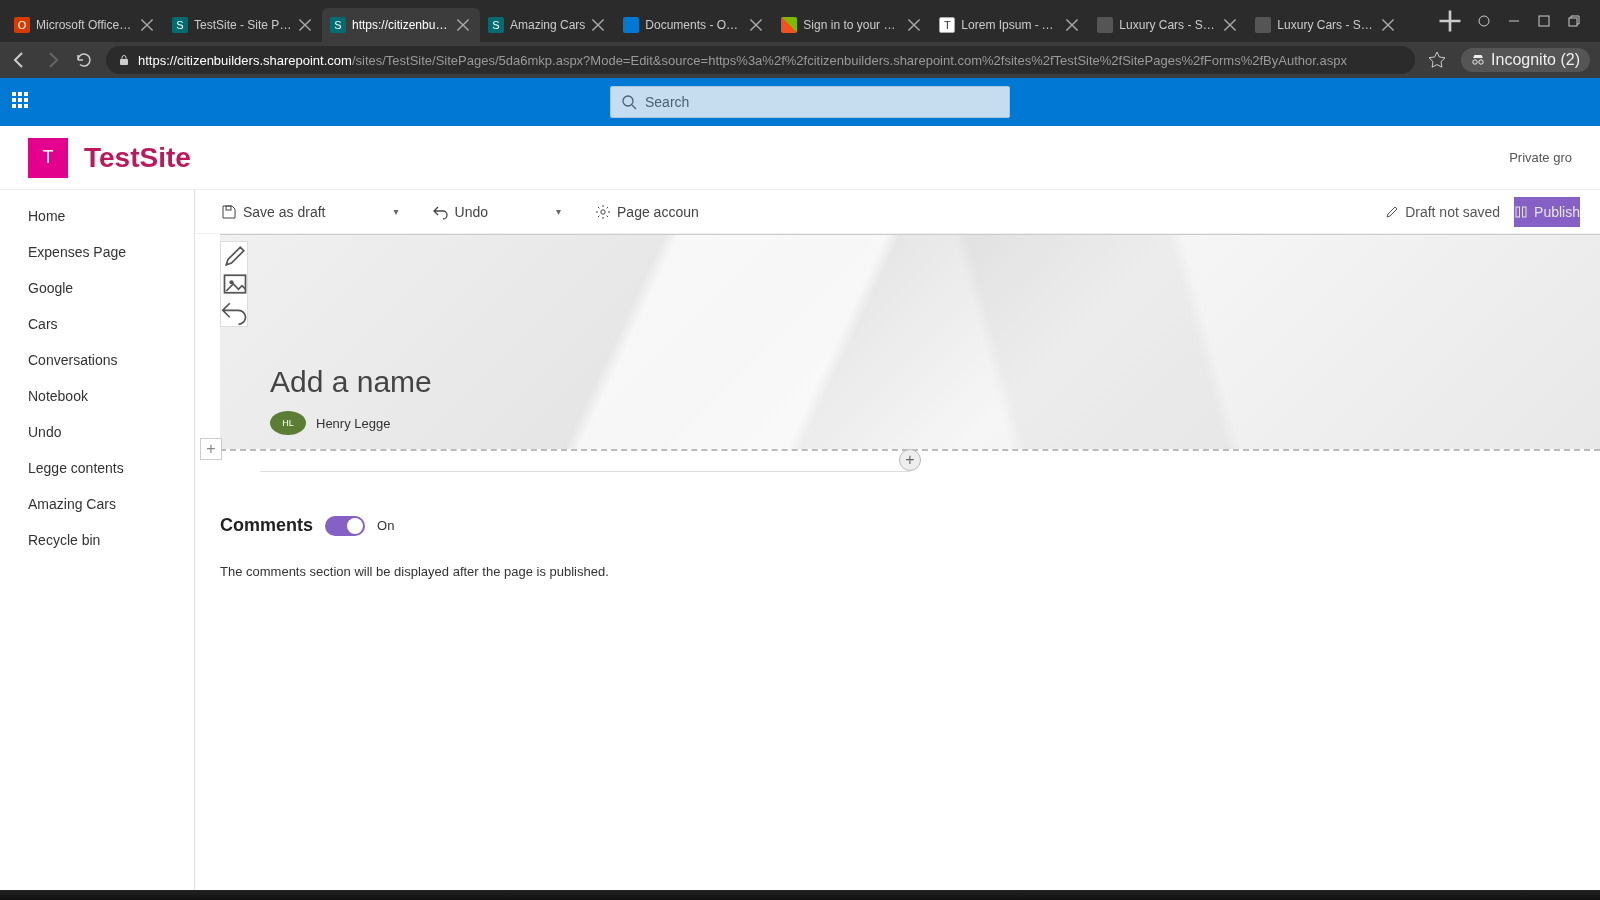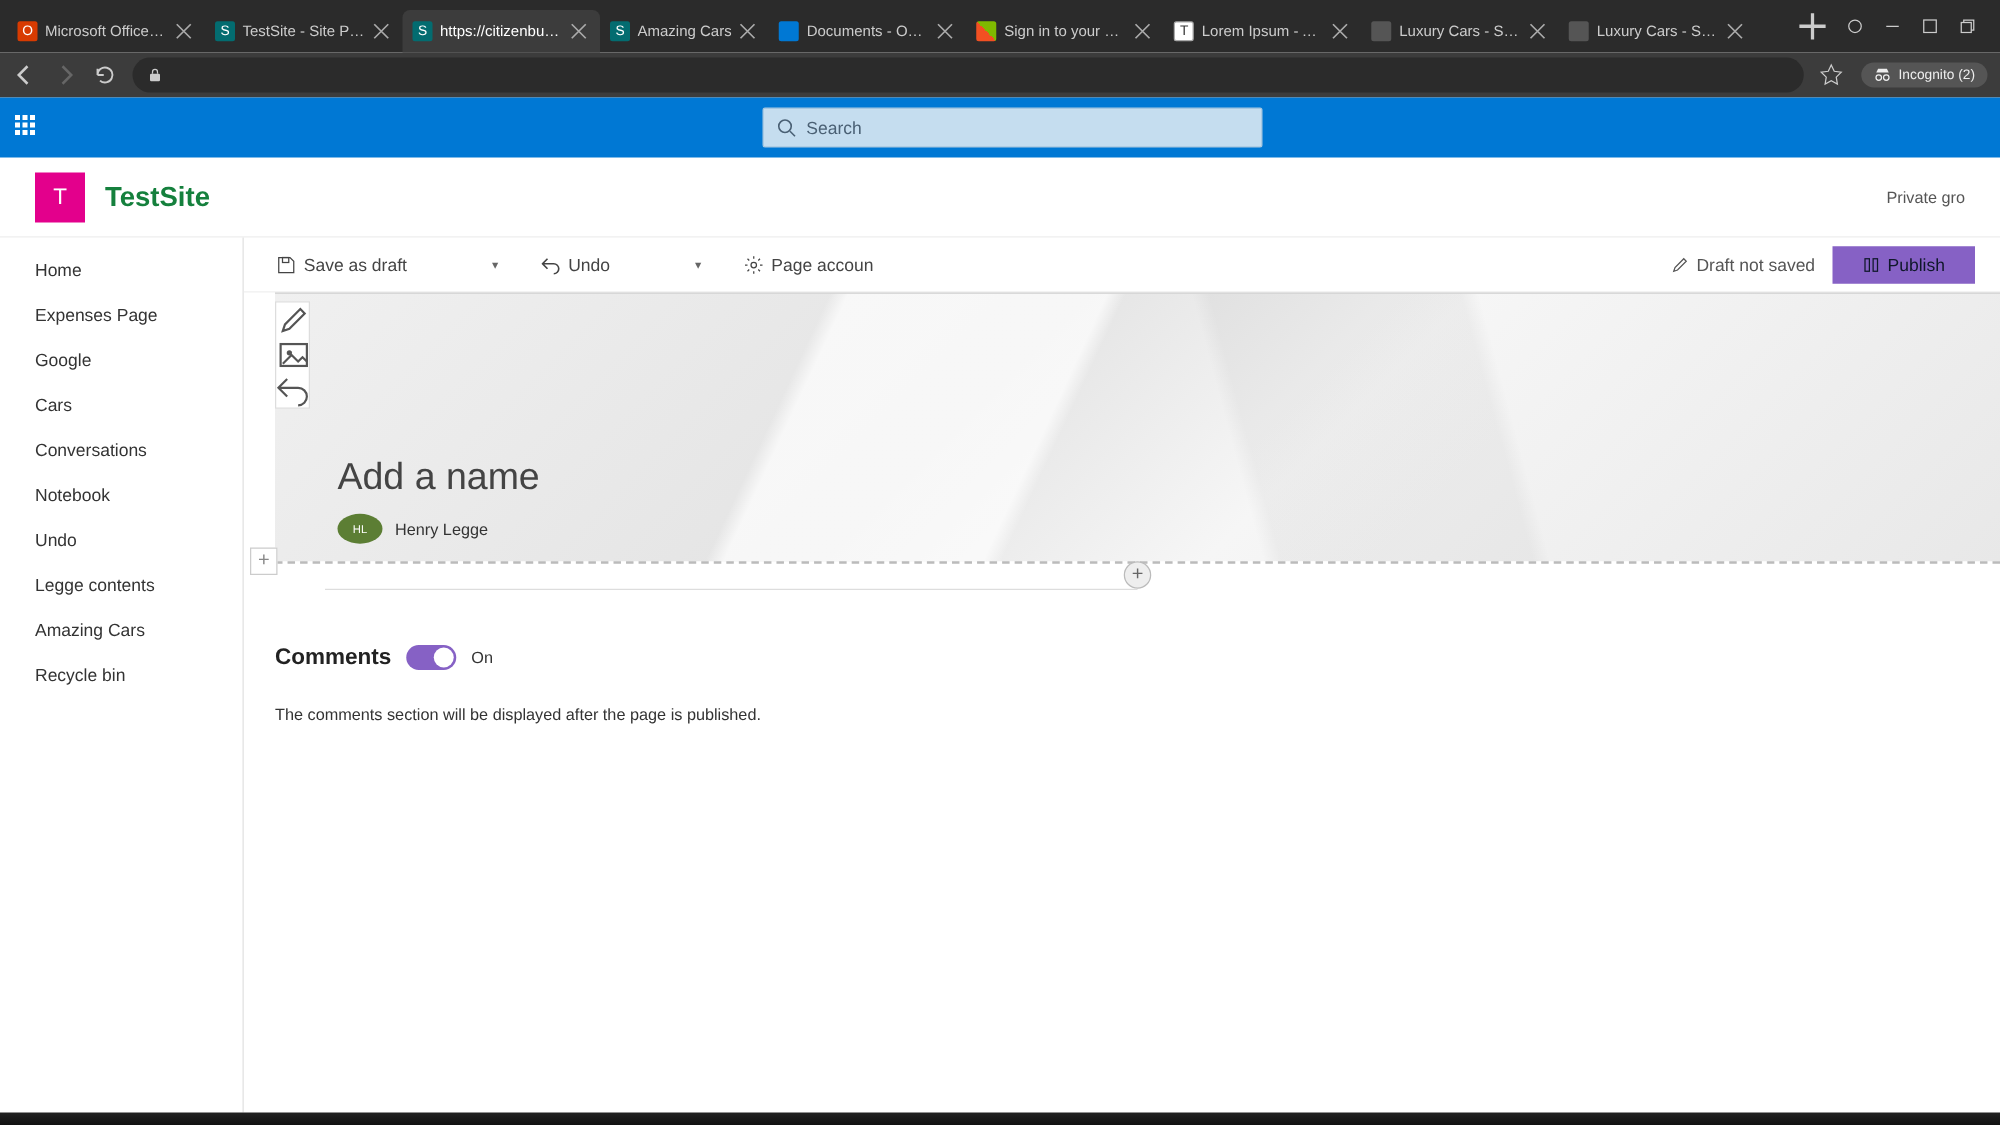--- a/index.html
+++ b/index.html
@@ -19,47 +19,47 @@
 
 .addr-bar { background:#3c3c3c; height:36px; display:flex; align-items:center; padding:0 10px; gap:12px; }
 .nav-btn { width:20px; height:20px; color:#ccc; display:flex; align-items:center; justify-content:center; }
 .nav-btn.disabled { color:#666; }
 .url-box { flex:1; background:#2b2b2b; border-radius:14px; height:28px; display:flex; align-items:center; padding:0 12px; color:#ccc; font-size:13px; gap:8px; overflow:hidden; }
 .url-box .lock { width:12px; height:12px; }
 .url-text { white-space:nowrap; overflow:hidden; }
 .url-text .host { color:#fff; }
 .url-text .path { color:#9a9a9a; }
 .addr-right { display:flex; align-items:center; gap:14px; color:#ccc; }
-.incog-chip { display:flex; align-items:center; gap:6px; background:#555; padding:3px 10px; border-radius:12px; font-size:11px; color:#eee; }
+.incog-chip { display:flex; align-items:center; gap:6px; background:#555; padding:3px 10px; border-radius:12px; font-size:16px; color:#eee; }
 
 
 .suite-bar { background:#0078d4; height:48px; display:flex; align-items:center; padding:0 12px; }
 .waffle { width:20px; height:20px; display:grid; grid-template-columns:repeat(3,4px); grid-template-rows:repeat(3,4px); gap:2px; }
 .waffle div { background:#fff; }
 .suite-search { margin:12px auto; width:400px; }
 .suite-search .box { background:#c5ddef; border:1px solid #a9c8df; height:32px; border-radius:2px; display:flex; align-items:center; padding:0 10px; gap:8px; color:#4a6074; font-size:14px; }
 
 
 .site-header { height:64px; display:flex; align-items:center; padding:0 28px; border-bottom:1px solid #eee; }
 .site-logo { width:40px; height:40px; background:#e3008c; color:#fff; display:flex; align-items:center; justify-content:center; font-size:18px; margin-right:16px; }
-.site-title { font-size:22px; font-weight:600; color:#15803d; }
+.site-title { font-size:28px; font-weight:600; color:#be185d; }
 .site-meta { margin-left:auto; font-size:13px; color:#555; }
 
 
 .main { display:flex; height:calc(100% - 42px - 36px - 48px - 64px - 10px); }
 .side-nav { width:195px; border-right:1px solid #e1e1e1; padding-top:8px; }
 .side-nav .item { padding:10px 28px; font-size:14px; color:#333; cursor:pointer; }
 
 .content { flex:1; position:relative; }
 .cmdbar { height:44px; border-bottom:1px solid #f0f0f0; display:flex; align-items:center; padding:0 20px; gap:22px; font-size:14px; color:#444; }
 .cmd { display:flex; align-items:center; gap:6px; padding:4px 6px; cursor:pointer; }
 .chev { font-size:10px; color:#666; padding:0 6px; }
 .cmdbar .right { margin-left:auto; display:flex; align-items:center; gap:14px; }
 .draft-status { color:#555; display:flex; align-items:center; gap:6px; }
-.publish-btn { background:#8661c5; color:#0f172a; padding:7px 24px; border:none; font-size:14px; display:flex; align-items:center; gap:6px; cursor:pointer; }
+.publish-btn { background:#8661c5; color:#e5e5e5; padding:7px 0; border:none; font-size:14px; display:flex; align-items:center; gap:6px; cursor:pointer; }
 
 
 .canvas { position:relative; }
 .hero { position:relative; height:215px; margin-left:25px; background:linear-gradient(135deg,#f0f0f0 0%,#e4e4e4 40%,#f6f6f6 60%,#e8e8e8 100%); border-top:1px solid #ccc; overflow:hidden; }
 .hero::before { content:""; position:absolute; inset:0; background:
   linear-gradient(115deg, transparent 30%, rgba(255,255,255,.7) 31%, rgba(255,255,255,.7) 45%, transparent 46%),
   linear-gradient(75deg, transparent 55%, rgba(0,0,0,.04) 56%, rgba(0,0,0,.04) 70%, transparent 71%);
 }
 .hero-toolbar { position:absolute; left:0; top:6px; width:28px; background:#fff; border:1px solid #ddd; display:flex; flex-direction:column; z-index:2; }
 .hero-toolbar .ht { width:28px; height:28px; display:flex; align-items:center; justify-content:center; color:#555; cursor:pointer; }
@@ -225,20 +225,21 @@
   <div class="nav-btn">
       <svg viewBox="0 0 20 20">
         <path d="M4 10a6 6 0 1 1 2 4.5M4 10V5m0 5h5" fill="none" stroke="currentColor" stroke-width="1.5"></path>
       </svg>
     </div>
   <div class="url-box">
     <span class="lock"><svg viewBox="0 0 12 12">
           <rect x="2" y="5" width="8" height="6" rx="1" fill="currentColor"></rect>
           <path d="M4 5V3.5a2 2 0 0 1 4 0V5" fill="none" stroke="currentColor"></path>
         </svg></span>
+    <span class="url-text"><span class="host">https://citizenbuilders.sharepoint.com</span><span class="path">/sites/TestSite/SitePages/5da6mkp.aspx?Mode=Edit&amp;source=https%3a%2f%2fcitizenbuilders.sharepoint.com%2fsites%2fTestSite%2fSitePages%2fForms%2fByAuthor.aspx</span></span>
   </div>
   <div class="addr-right">
     <span class="nav-btn">
         <svg viewBox="0 0 20 20">
           <path d="M10 2l2.4 5 5.6.8-4 3.9.9 5.5L10 14.6 5.1 17.2 6 11.7l-4-3.9 5.6-.8z" fill="none" stroke="currentColor"></path>
         </svg>
       </span>
     <div class="incog-chip">
       <span style="width:14px;height:14px"><svg viewBox="0 0 14 14">
             <circle cx="4" cy="9" r="2.2" fill="none" stroke="currentColor"></circle>

